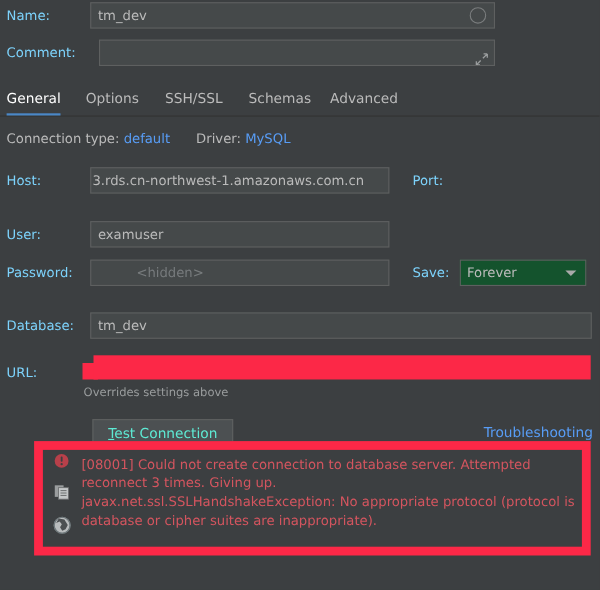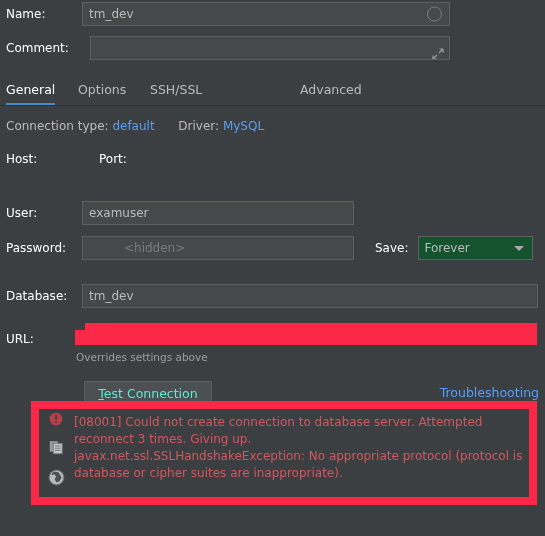--- a/index.html
+++ b/index.html
@@ -17,21 +17,21 @@
     position: relative;
   }
 
   
   .row {
     position: absolute;
     display: flex;
     align-items: center;
   }
   .lbl {
-    color: #ffffff;
+    color: #7dd3fc;
     font-size: 12px;
     white-space: nowrap;
   }
 
   
   .field {
     box-sizing: border-box;
     background: #45494a;
     border: 1px solid #5e6060;
     color: #bbbbbb;
@@ -232,33 +232,37 @@
         <path d="M1 11 L5 7 M1 11 L1 7.6 M1 11 L4.4 11" stroke="#9a9d9e" stroke-width="1.2" fill="none"></path>
       </svg>
     </span>
   </div>
 </div>
 
 <div id="tabbar">
   <div class="tab active" style="left:6px;">General</div>
   <div class="tab" style="left:78px;">Options</div>
   <div class="tab" style="left:150px;">SSH/SSL</div>
+  <div class="tab" style="left:226px;">Schemas</div>
   <div class="tab" style="left:300px;">Advanced</div>
 </div>
 
 <div id="conninfo">
   <span>Connection type:</span>
   <span class="link">default</span>
   <span class="gap"></span>
   <span>Driver:</span>
   <span class="link">MySQL</span>
 </div>
 
 <div class="row" style="left:6px; top:152px;">
   <span class="lbl" style="width:72px;">Host:</span>
+  <div class="field" style="width:272px; margin-left:4px;">
+    <span class="val" style="margin-left:-5px;">3.rds.cn-northwest-1.amazonaws.com.cn</span>
+  </div>
   <span class="lbl" style="margin-left:21px;">Port:</span>
 </div>
 
 <div class="row" style="left:6px; top:201px;">
   <span class="lbl" style="width:72px;">User:</span>
   <div class="field" style="width:272px; margin-left:4px;">
     <span class="val">examuser</span>
   </div>
 </div>
 

